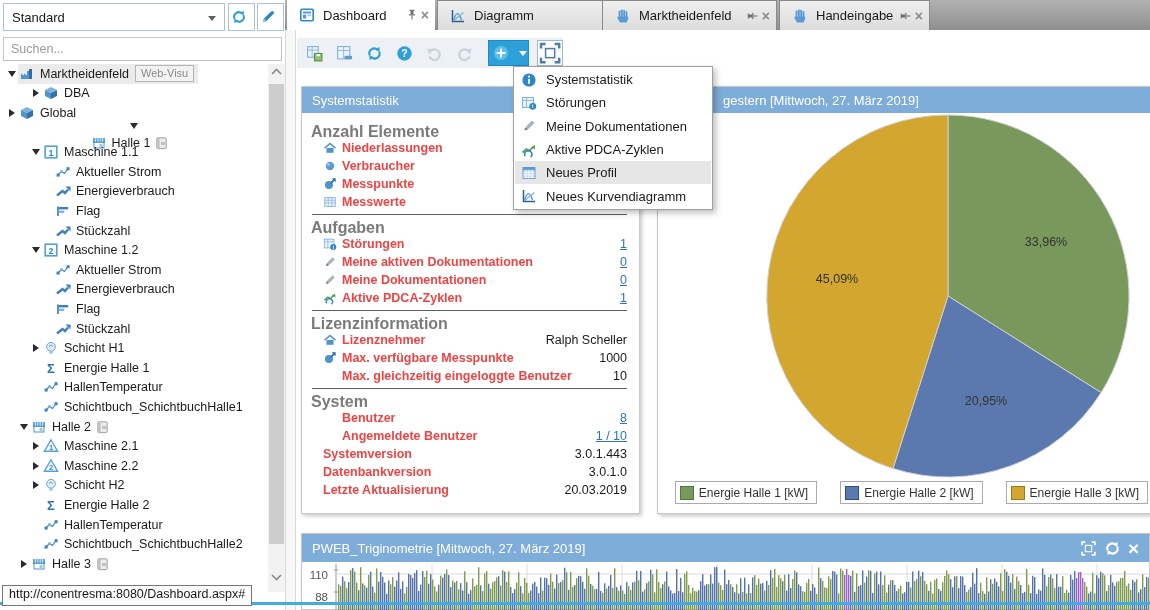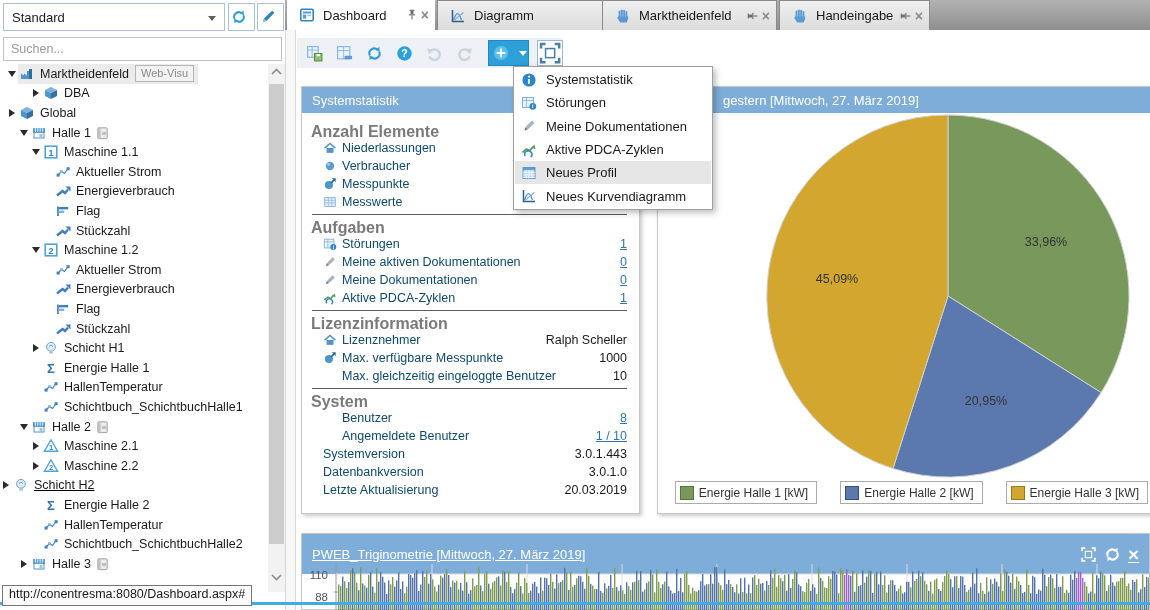--- a/index.html
+++ b/index.html
@@ -63,33 +63,33 @@
   
   .panel{position:absolute;background:#fff;border:1px solid #c8c8c8;box-shadow:2px 2px 4px rgba(0,0,0,.22);box-sizing:border-box;}
   .phead{height:26px;background:#7eadd9;color:#fff;font-size:13px;display:flex;align-items:center;
          padding:0 10px;box-sizing:border-box;}
   .stats{left:5px;top:56px;width:339px;height:428px;}
   .statsbody{padding:6px 12px 0 9px;}
   .sect-title{font-size:16px;font-weight:bold;color:#7a7a7a;height:16px;margin-top:4px;}
   .srow{display:flex;align-items:center;height:18px;padding-left:12px;}
   .srow .ic{width:14px;height:14px;flex:0 0 14px;margin-right:5px;}
   .srow .ic svg{width:14px;height:14px;}
-  .slabel{font-size:12.5px;color:#0c4a6e;white-space:nowrap;}
+  .slabel{font-size:12.5px;color:#ef4444;white-space:nowrap;font-weight:bold;}
   .sval{margin-left:auto;font-size:12.5px;color:#1a1a1a;}
   .sval.link{color:#2e75b6;text-decoration:underline;cursor:pointer;}
   .shr{border-top:1px solid #5e5e5e;margin:3px 0 2px 1px;}
   .piep{left:361px;top:56px;width:497px;height:428px;}
   .piep .phead span{padding-left:55px;}
   #pie-svg{position:absolute;left:0;top:26px;width:495px;height:376px;}
   .plegend{position:absolute;right:5px;bottom:9px;display:flex;gap:23px;margin-top:28px;}
   .legitem{border:1px solid #ababab;background:#fff;display:flex;align-items:center;height:21px;
            padding:0 8px 0 4px;font-size:12px;color:#333;white-space:nowrap;cursor:pointer;}
   .legswatch{width:14px;height:14px;margin-right:5px;border:1px solid #666;box-sizing:border-box;}
   .bottomp{left:5px;top:503px;width:849px;height:77px;}
-  .bphead{height:40px;text-decoration:underline;}
+  .bphead{height:28px;}
   .bpicons{margin-left:auto;display:flex;align-items:center;gap:7px;}
   .bpicons .hic{width:17px;height:17px;display:inline-flex;cursor:pointer;}
   .bpx{color:#fff;font-size:19px;font-weight:bold;line-height:17px;cursor:pointer;}
   .ytick{position:absolute;font-size:11.5px;color:#555;width:26px;text-align:right;}
   #bchart{position:absolute;left:32px;top:30px;width:815px;height:47px;}
   
   .menu{position:absolute;left:217px;top:36px;width:196px;background:#fff;border:1px solid #a0a0a0;
         box-shadow:3px 3px 6px rgba(0,0,0,.25);z-index:40;padding:1px;}
   .mitem{height:23.3px;display:flex;align-items:center;font-size:13px;color:#1a1a1a;cursor:pointer;}
   .mitem .ic{margin:0 9px 0 6px;}
@@ -163,21 +163,21 @@
             <span class="ic">
               <svg viewBox="0 0 16 16">
                 <polygon points="8,2 14,5 8,8 2,5" fill="#7fb2e0"></polygon>
                 <polygon points="2,5 8,8 8,14 2,11" fill="#4e95d0"></polygon>
                 <polygon points="14,5 8,8 8,14 14,11" fill="#35709e"></polygon>
               </svg>
             </span>
             <span class="tlabel">Global</span>
           </span>
         </div>
-        <div class="trow" style="top: 58.8px; padding-left: 18px;">
+        <div class="trow" style="top: 58.8px;  flex-direction: column;">
           <span class="exp">
             <span class="exp-open"></span>
           </span>
           <span class="row-inner">
             <span class="ic">
               <svg viewBox="0 0 16 16">
                 <rect x="3" y="7" width="10" height="6" fill="#fff" stroke="#4e95d0"></rect>
                 <rect x="8.5" y="9" width="3" height="4" fill="#9cc6e8"></rect>
                 <rect x="2" y="3" width="12" height="4" fill="#5fa8dc"></rect>
                 <path d="M2 7h12" stroke="#2e6da4"></path>
@@ -423,21 +423,21 @@
           <span class="row-inner">
             <span class="ic">
               <svg viewBox="0 0 16 16">
                 <path d="M8 2 L14.6 13.2 H1.4 Z" fill="#fff" stroke="#4fa3d9" stroke-width="1.4"></path>
                 <text x="8" y="12.4" text-anchor="middle" font-size="7.5" font-weight="bold" fill="#2e86c8" font-family="sans-serif">2</text>
               </svg>
             </span>
             <span class="tlabel">Maschine 2.2</span>
           </span>
         </div>
-        <div class="trow" style="top: 411.6px;  text-decoration: underline;">
+        <div class="trow" style="top: 411.6px; padding-left: 30px;">
           <span class="exp">
             <span class="exp-closed"></span>
           </span>
           <span class="row-inner">
             <span class="ic">
               <svg viewBox="0 0 16 16">
                 <circle cx="8" cy="6.8" r="4.4" fill="#dcecf9" stroke="#6fa3d0"></circle>
                 <path d="M6.4 6.8a1.6 1.6 0 0 1 3.2 0" fill="none" stroke="#6fa3d0"></path>
                 <rect x="6.2" y="11.2" width="3.6" height="2.4" fill="#9fc4e4"></rect>
               </svg>

